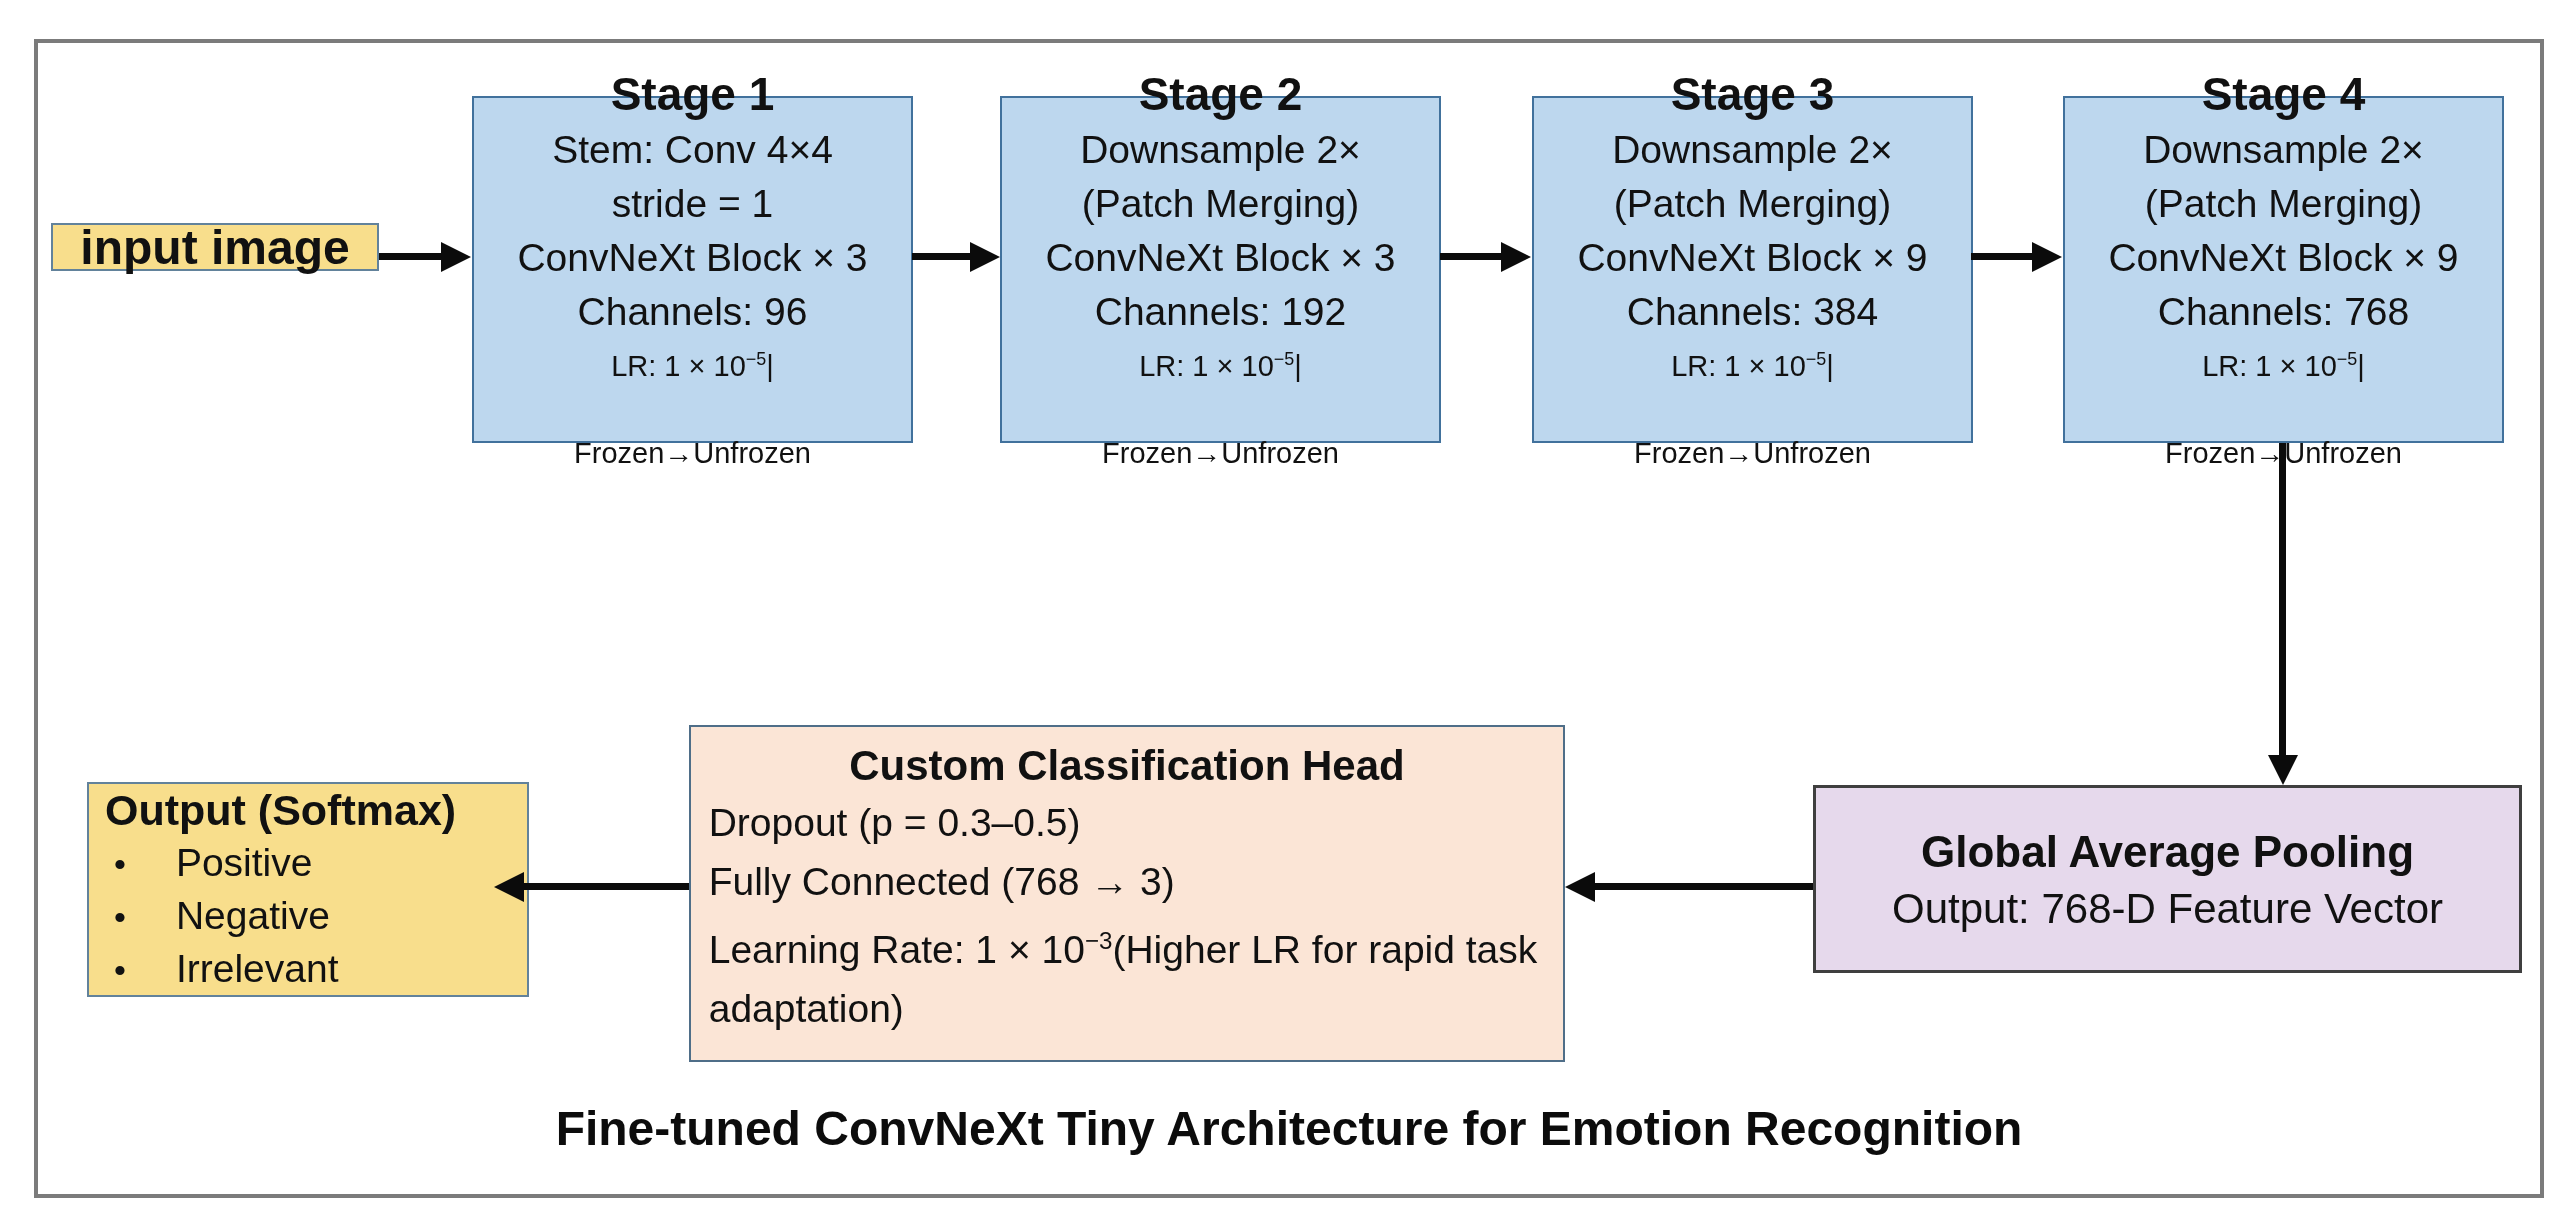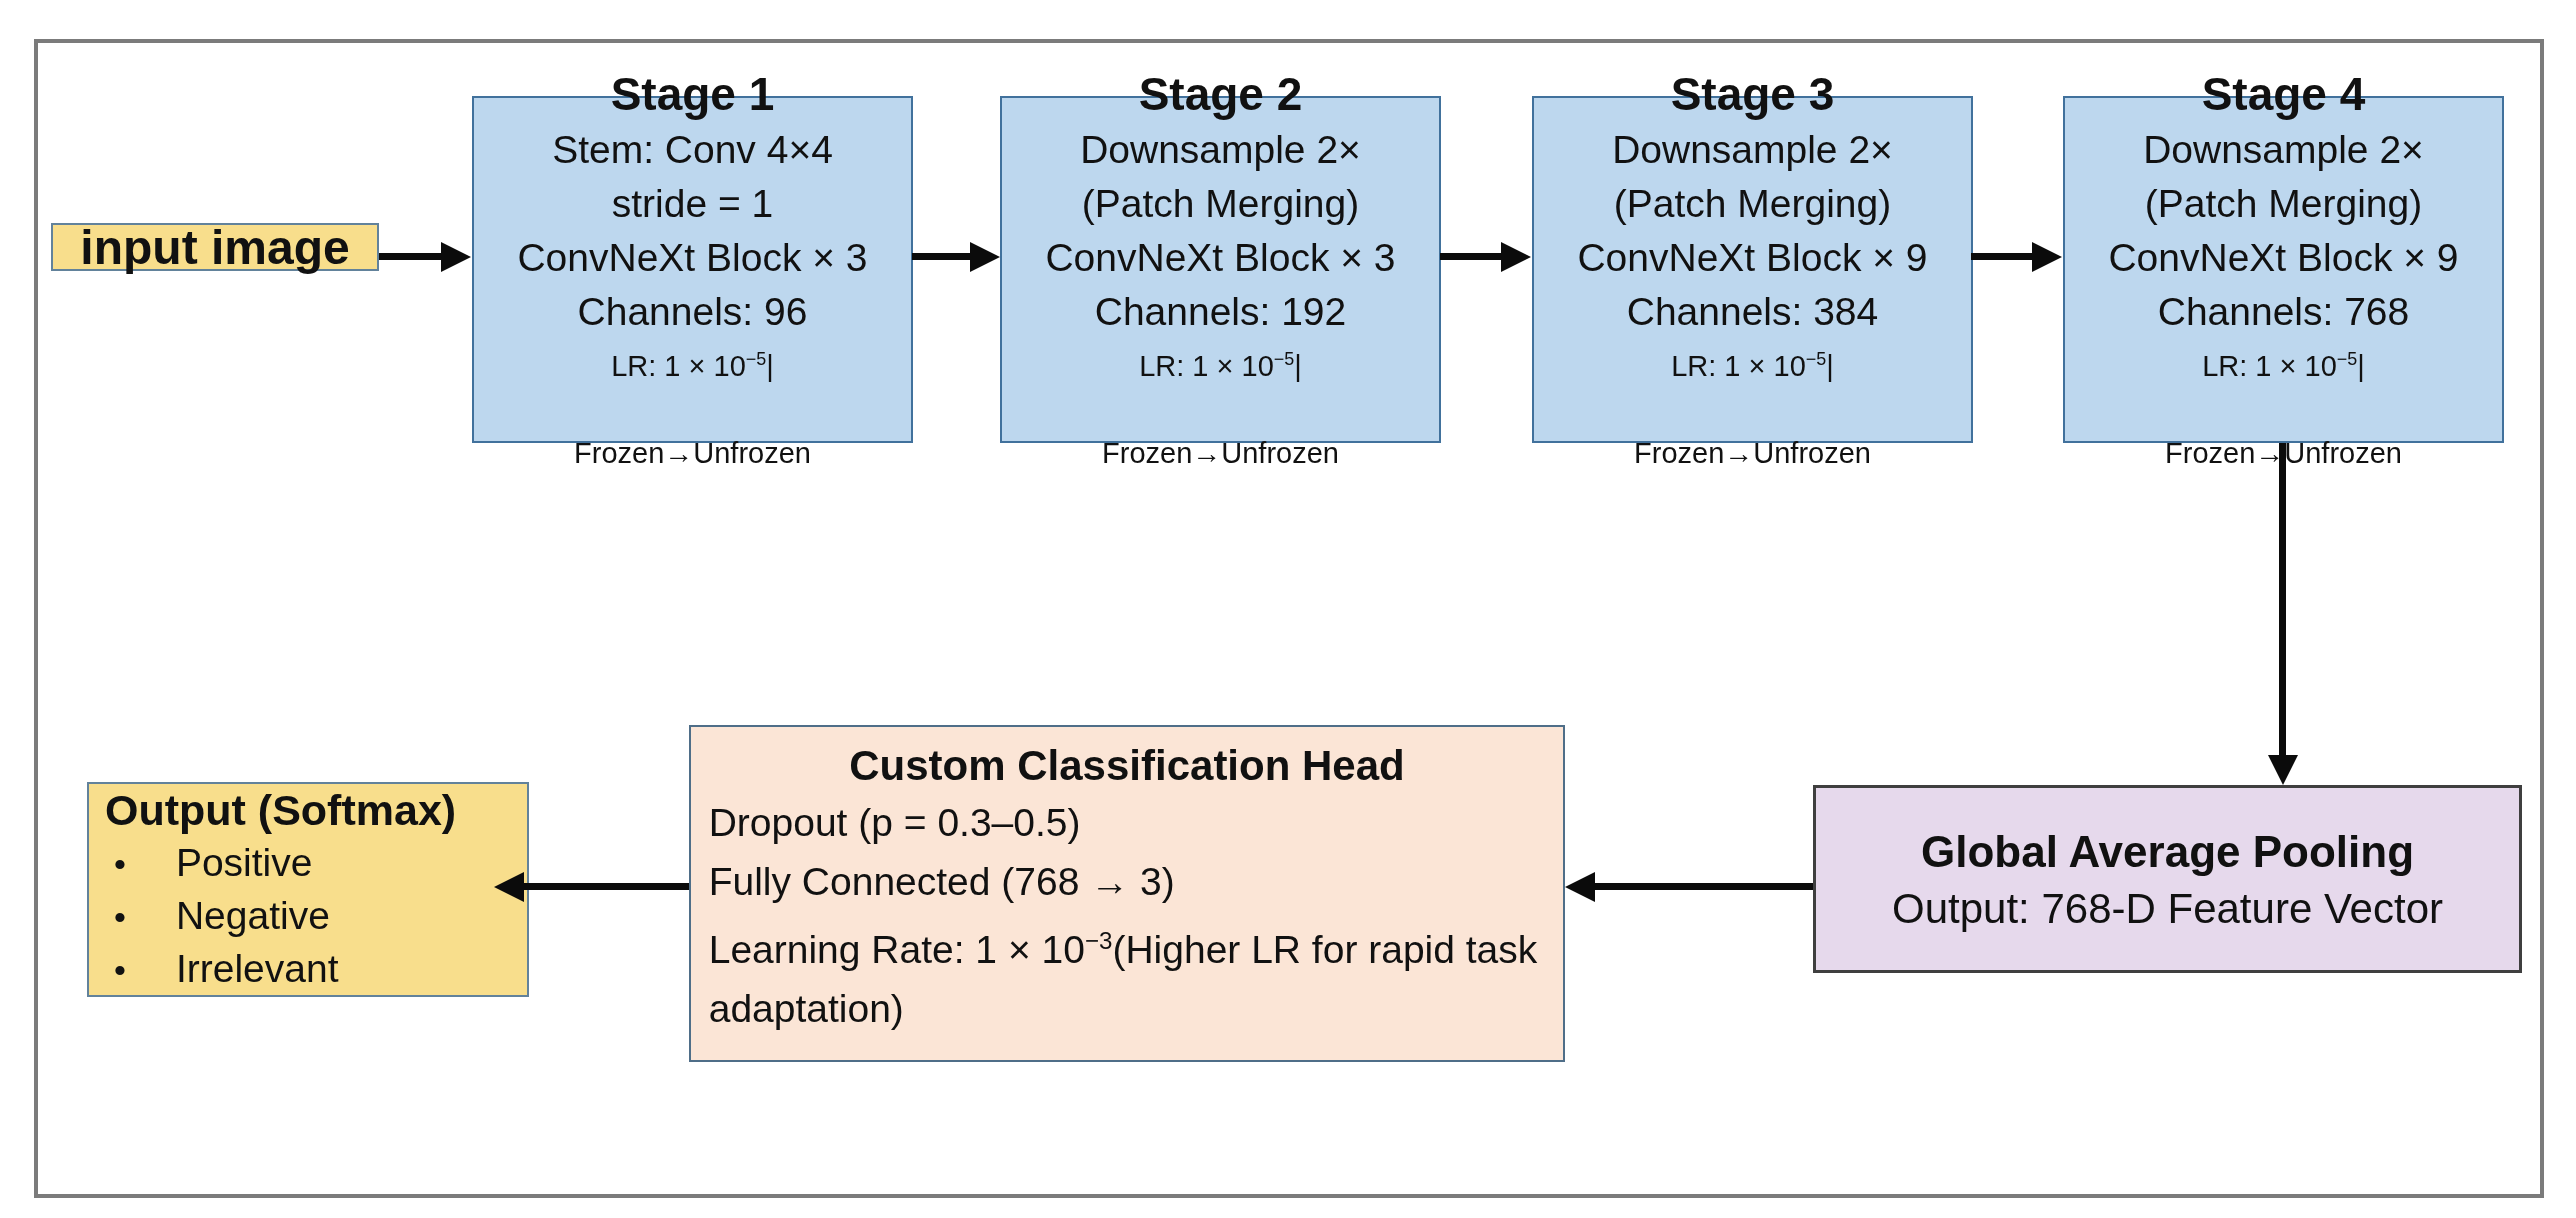--- a/index.html
+++ b/index.html
@@ -166,14 +166,15 @@
   </div>
 
   <div class="arrow arrow-right" style="left:379px;top:239px;width:92px;height:35px;"></div>
   <div class="arrow arrow-right" style="left:912px;top:239px;width:88px;height:35px;"></div>
   <div class="arrow arrow-right" style="left:1440px;top:239px;width:91px;height:35px;"></div>
   <div class="arrow arrow-right" style="left:1971px;top:239px;width:91px;height:35px;"></div>
   <div class="arrow arrow-down" style="left:2265px;top:443px;width:35px;height:342px;"></div>
   <div class="arrow arrow-left" style="left:1565px;top:869px;width:248px;height:35px;"></div>
   <div class="arrow arrow-left" style="left:494px;top:869px;width:195px;height:35px;"></div>
 
+  <div id="caption">Fine-tuned ConvNeXt Tiny Architecture for Emotion Recognition</div>
 </div>
 
 
 </body></html>

